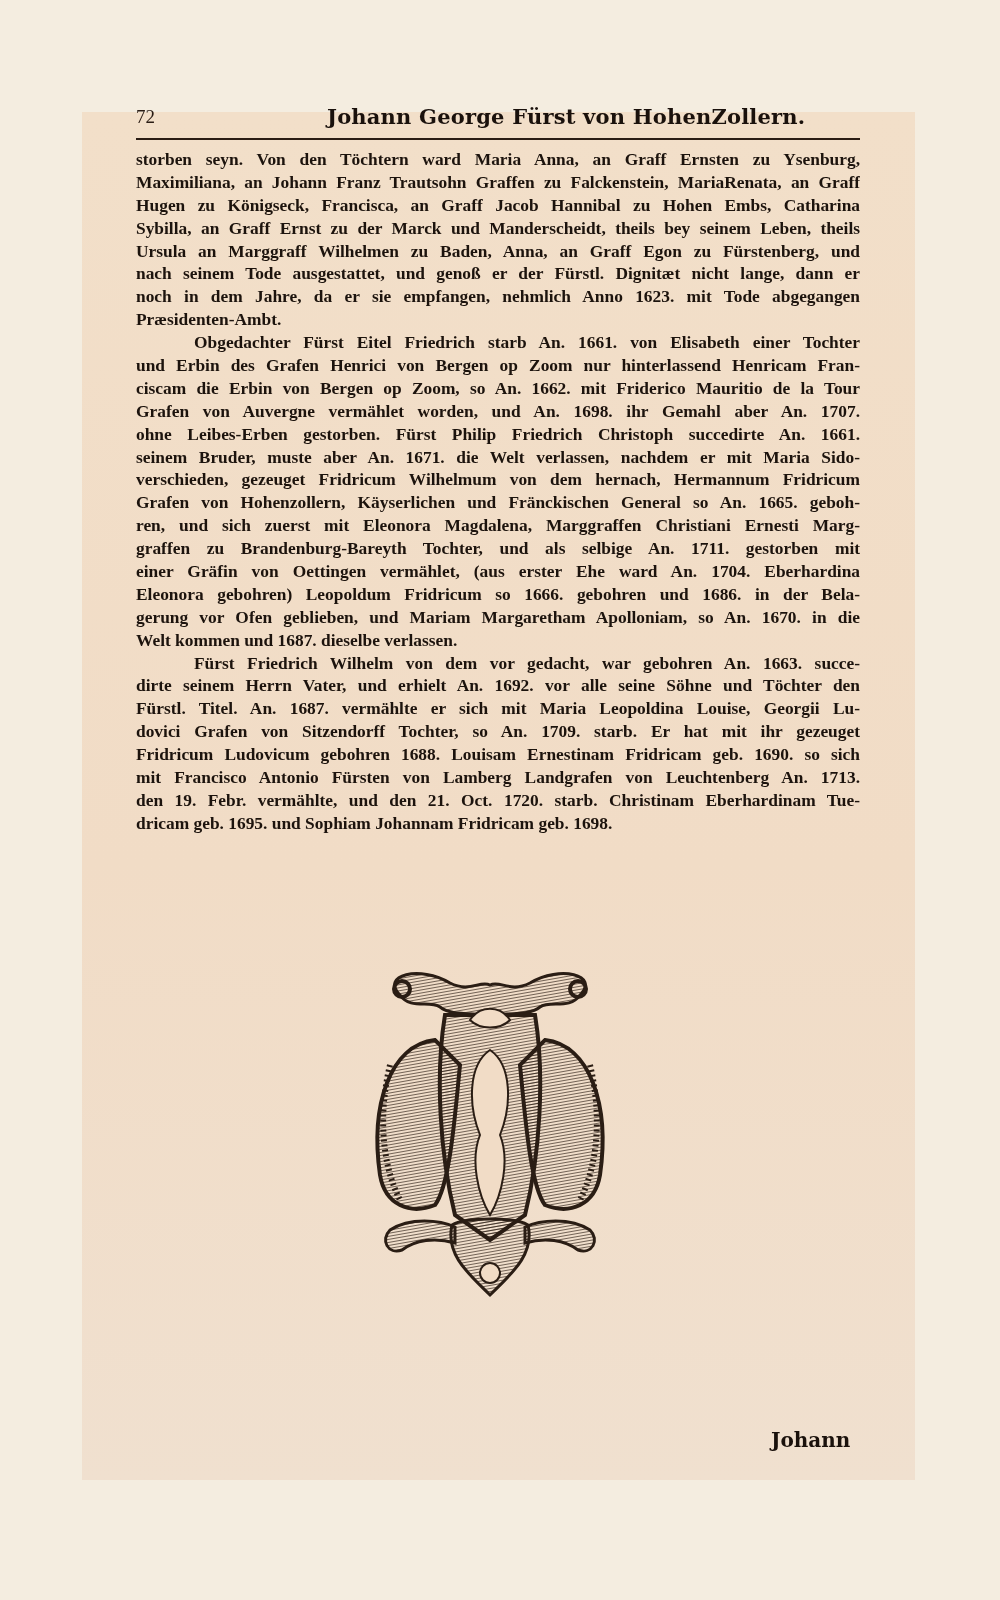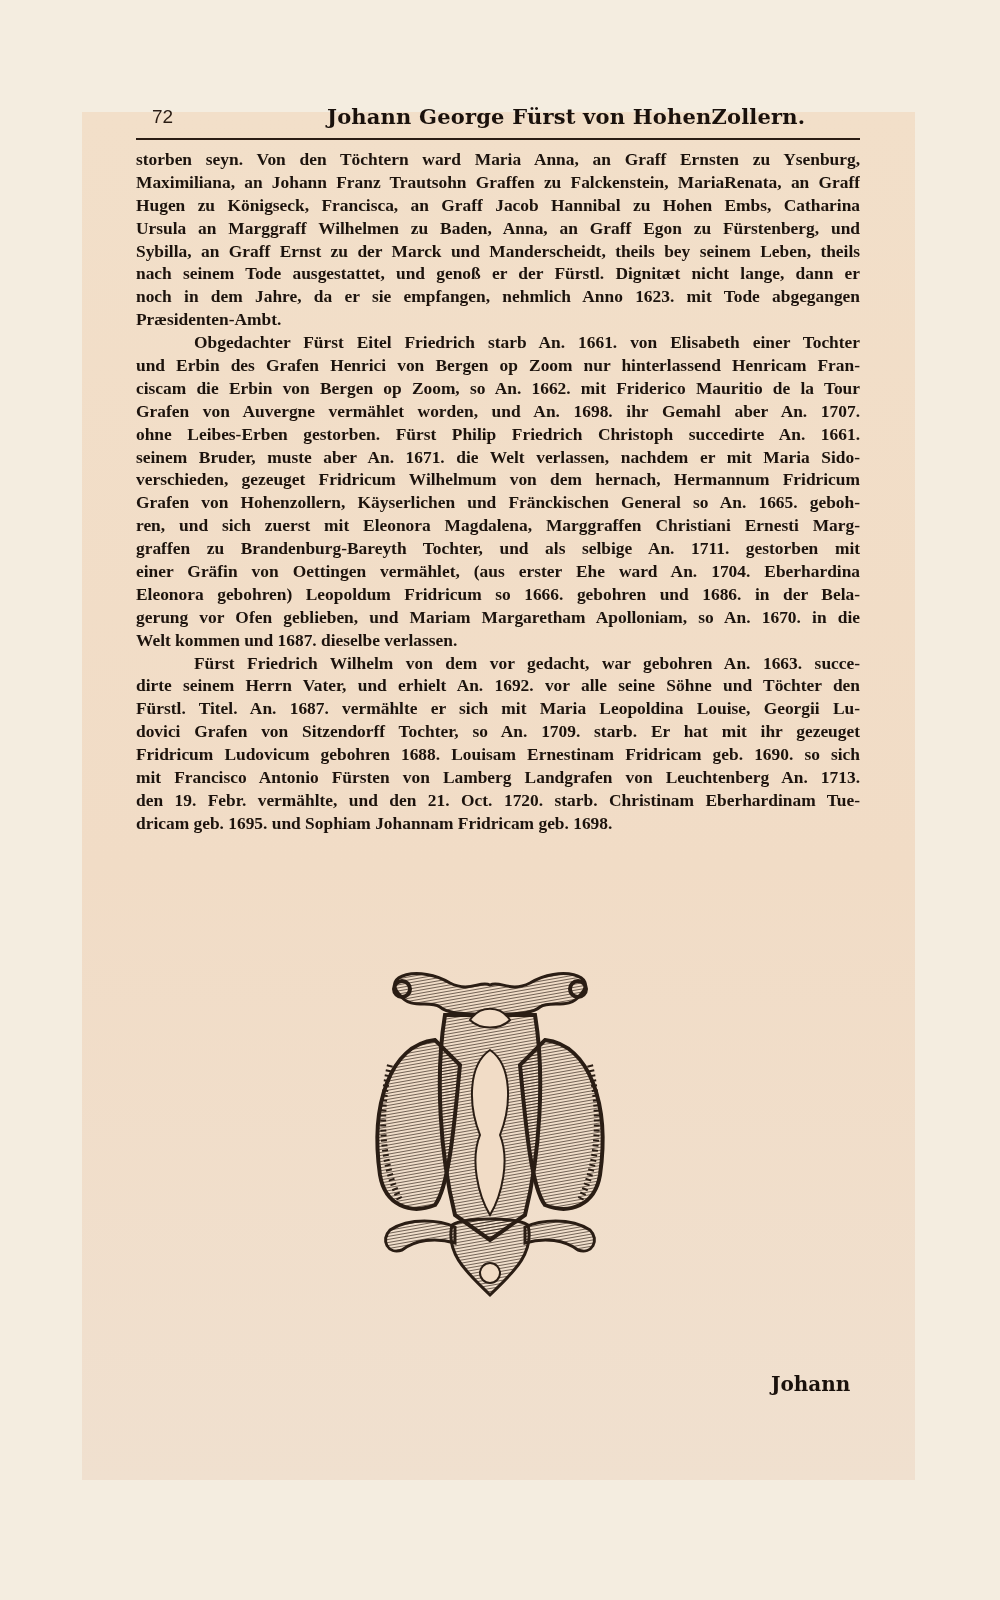--- a/index.html
+++ b/index.html
@@ -23,21 +23,21 @@
       background: linear-gradient(180deg, #f2dfc9 0%, #f1dcc6 55%, #f0e0cf 100%);
     }
     .page {
       position: absolute; left: 136px; top: 104px; width: 726px;
     }
     .running-head {
       position: relative; height: 32px;
     }
     .page-number {
       position: absolute; left: 0; top: 2px;
-      font-family: Liberation Sans, sans-serif; font-size: 19px; color: #2a1c14; margin-left: 16px;
+      font-family: Liberation Serif, serif; font-size: 19px; color: #2a1c14;
     }
     .running-title {
       position: absolute; left: 152px; top: 0;
       font-family: "DejaVu Serif", serif; font-size: 21px; font-weight: bold;
       letter-spacing: 0.2px; color: #1a110c; margin-left: 39px;
     }
     .head-rule {
       position: absolute; left: 0; top: 34px; width: 724px; height: 2px;
       background: #2a1c14;
     }
@@ -50,43 +50,43 @@
     .line {
       display: block; white-space: nowrap; text-align-last: justify;
       text-align: justify; overflow: hidden; height: 22.9px;
     }
     .line.last { text-align-last: left; }
     .indent { padding-left: 58px; }
     .ornament {
       position: absolute; left: 340px; top: 955px; width: 300px; height: 345px;
     }
     .catchword {
-      position: absolute; left: 771px; top: 1372px;
+      position: absolute; left: 771px; top: 1428px;
       font-family: "DejaVu Serif", serif; font-size: 20px; font-weight: bold; color: #1a110c;
     }
   </style>
 </head>
 <body>
 
 <div class="paper-speckle"></div>
 <div class="print-area"></div>
 
 <div class="page">
   <div class="running-head">
     <span class="page-number">72</span>
     <span class="running-title">Johann George Fürst von HohenZollern.</span>
     <div class="head-rule"></div>
   </div>
 
   <div class="body-text" id="body-text">
       <span class="line">storben seyn. Von den Töchtern ward Maria Anna, an Graff Ernsten zu Ysenburg,</span>
       <span class="line">Maximiliana, an Johann Franz Trautsohn Graffen zu Falckenstein, MariaRenata, an Graff</span>
       <span class="line">Hugen zu Königseck, Francisca, an Graff Jacob Hannibal zu Hohen Embs, Catharina</span>
+      <span class="line">Sybilla, an Graff Ernst zu der Marck und Manderscheidt, theils bey seinem Leben, theils</span>
       <span class="line">Ursula an Marggraff Wilhelmen zu Baden, Anna, an Graff Egon zu Fürstenberg, und</span>
-      <span class="line">Sybilla, an Graff Ernst zu der Marck und Manderscheidt, theils bey seinem Leben, theils</span>
       <span class="line">nach seinem Tode ausgestattet, und genoß er der Fürstl. Dignitæt nicht lange, dann er</span>
       <span class="line">noch in dem Jahre, da er sie empfangen, nehmlich Anno 1623. mit Tode abgegangen</span>
       <span class="line last">Præsidenten-Ambt.</span>
       <span class="line indent">Obgedachter Fürst Eitel Friedrich starb An. 1661. von Elisabeth einer Tochter</span>
       <span class="line">und Erbin des Grafen Henrici von Bergen op Zoom nur hinterlassend Henricam Fran-</span>
       <span class="line">ciscam die Erbin von Bergen op Zoom, so An. 1662. mit Friderico Mauritio de la Tour</span>
       <span class="line">Grafen von Auvergne vermählet worden, und An. 1698. ihr Gemahl aber An. 1707.</span>
       <span class="line">ohne Leibes-Erben gestorben. Fürst Philip Friedrich Christoph succedirte An. 1661.</span>
       <span class="line">seinem Bruder, muste aber An. 1671. die Welt verlassen, nachdem er mit Maria Sido-</span>
       <span class="line">verschieden, gezeuget Fridricum Wilhelmum von dem hernach, Hermannum Fridricum</span>

